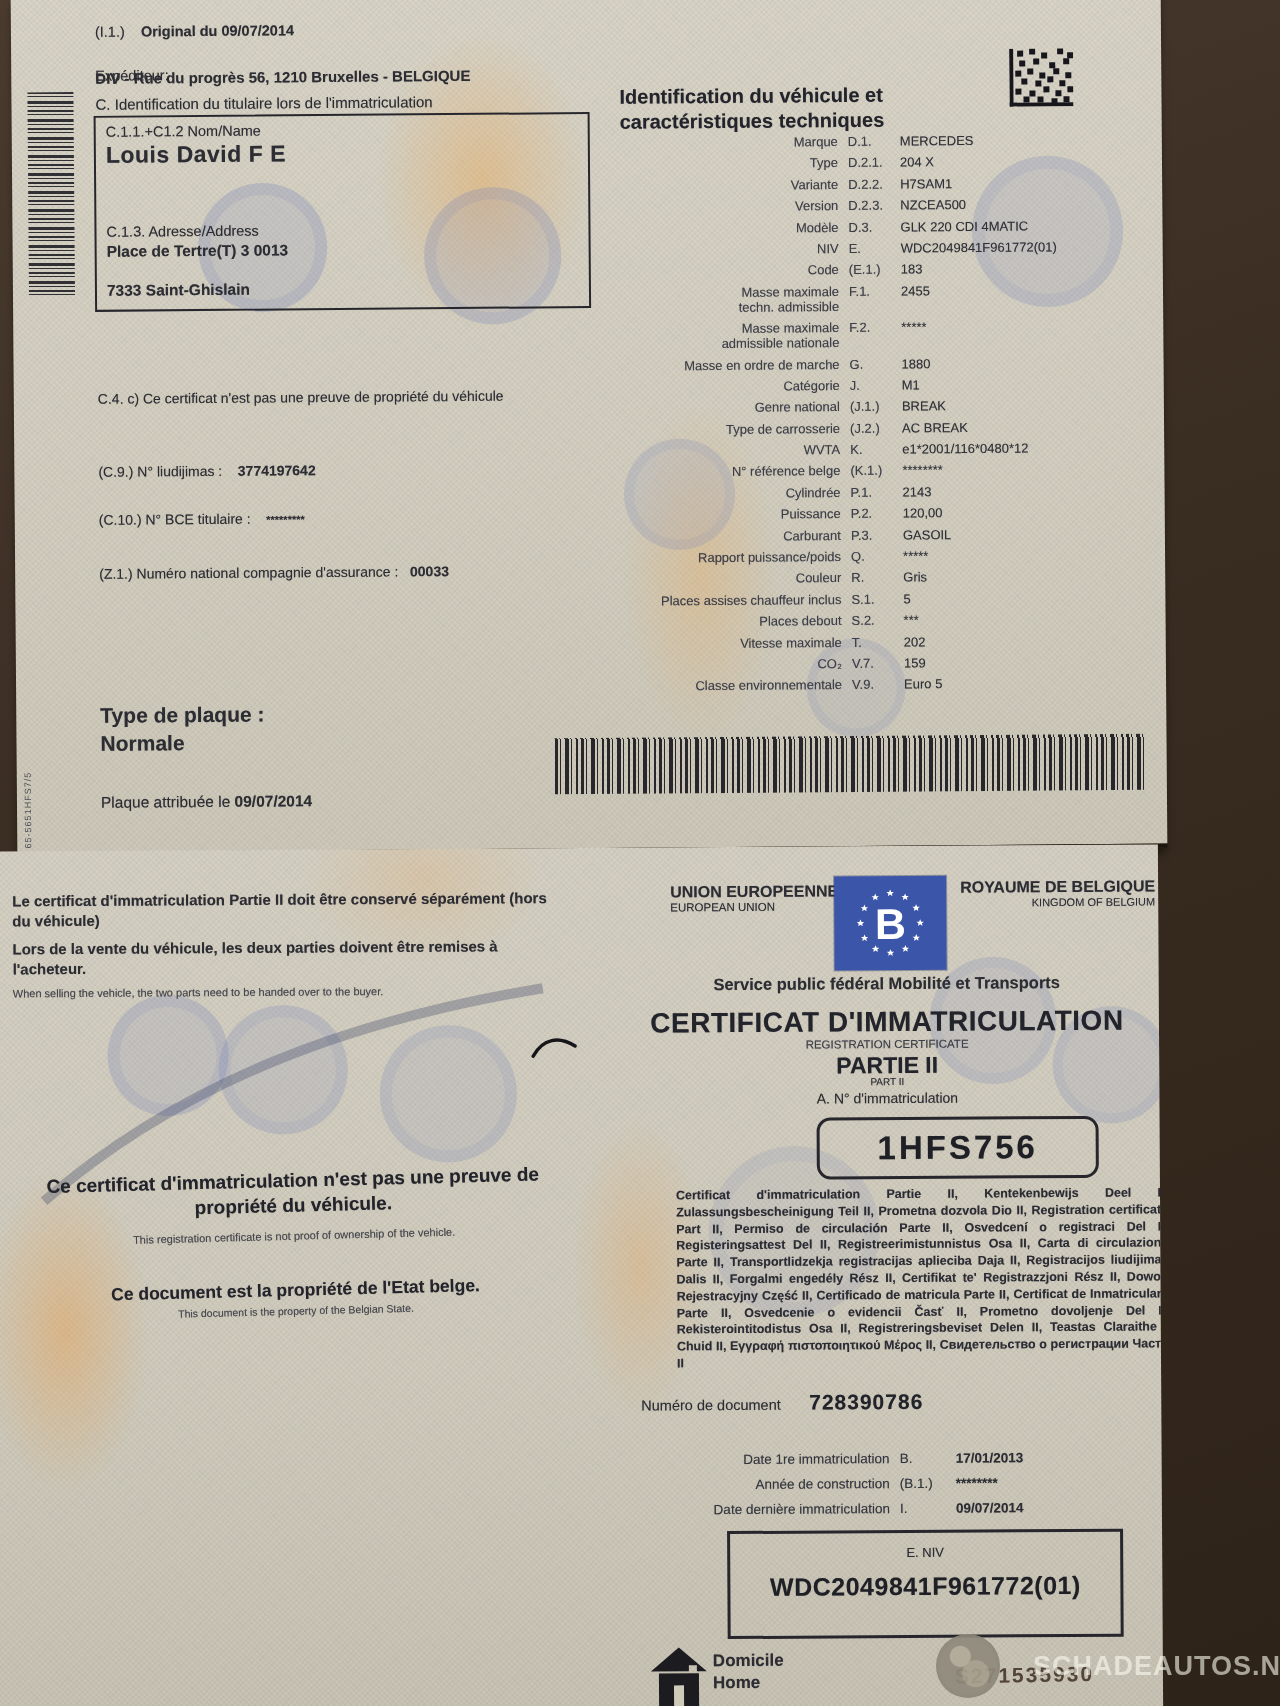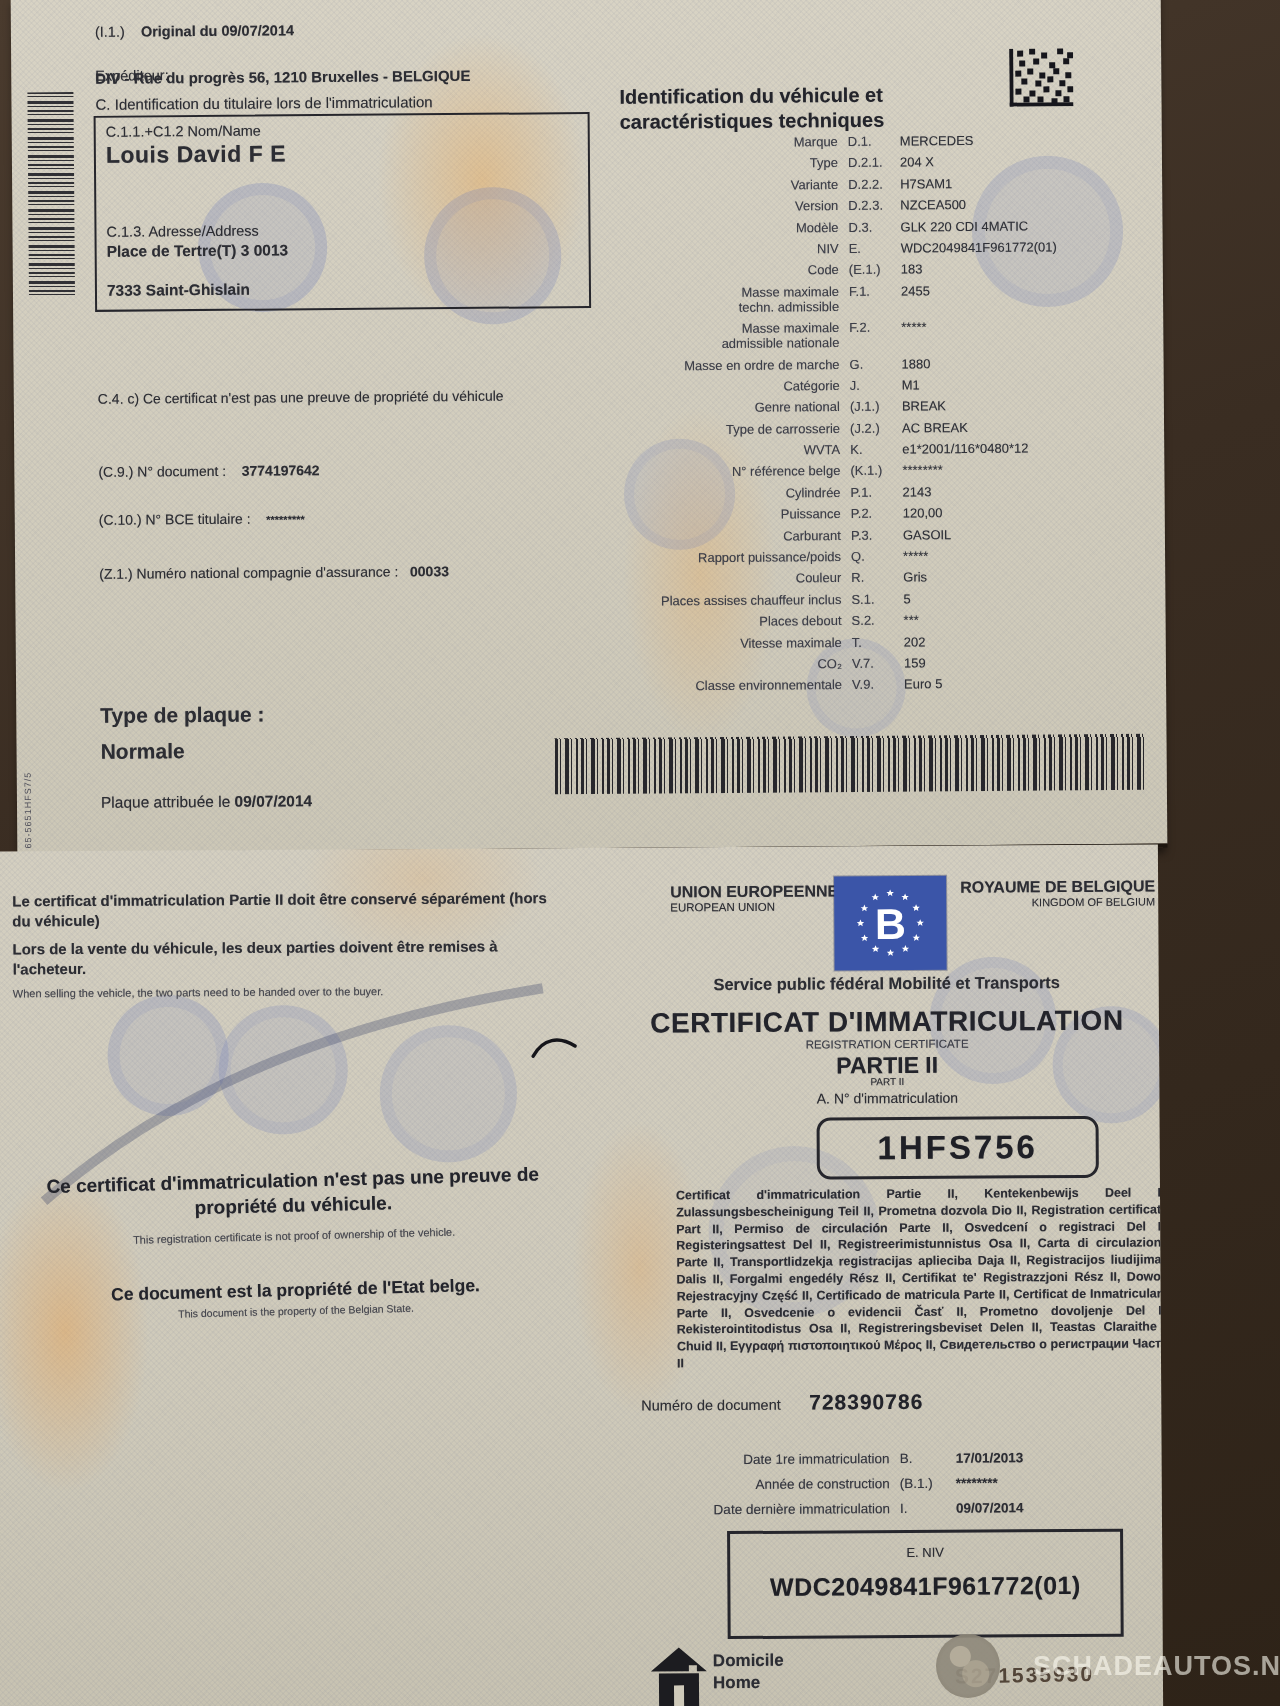--- a/index.html
+++ b/index.html
@@ -87,34 +87,34 @@
       <div class="abs soft" style="left:10px;top:6px;font-size:14.5px;">C.1.1.+C1.2  Nom/Name</div>
       <div class="abs soft b" style="left:10px;top:24px;font-size:23px;letter-spacing:.5px;">Louis David F E</div>
       <div class="abs soft" style="left:10px;top:106px;font-size:14.5px;">C.1.3. Adresse/Address</div>
       <div class="abs soft b" style="left:10px;top:125px;font-size:15.5px;">Place de Tertre(T) 3 0013</div>
       <div class="abs soft b" style="left:10px;top:164px;font-size:15.5px;">7333 Saint-Ghislain</div>
     </div>
 
     <div class="abs soft" style="left:84px;top:397px;font-size:14px;">C.4. c) Ce certificat n'est pas une preuve de propriété du véhicule</div>
 
     <div class="abs soft" style="left:84px;top:470px;font-size:14px;">
-      <span>(C.9.) N° document :</span>&nbsp;&nbsp;&nbsp;
+      <span>(C.9.) N° liudijimas :</span>&nbsp;&nbsp;&nbsp;
       <span class="b">3774197642</span>
     </div>
     <div class="abs soft" style="left:84px;top:518px;font-size:14px;">
       <span>(C.10.) N° BCE titulaire :</span>&nbsp;&nbsp;&nbsp;
       <span class="b" style="font-size:11px;">*********</span>
     </div>
     <div class="abs soft" style="left:84px;top:572px;font-size:14px;">
       <span>(Z.1.) Numéro national compagnie d'assurance :</span>&nbsp;&nbsp;
       <span class="b">00033</span>
     </div>
 
     <div class="abs soft b" style="left:84px;top:710px;font-size:21px;">Type de plaque :</div>
-    <div class="abs soft b" style="left:84px;top:738px;font-size:21px;margin-top:8px;">Normale</div>
+    <div class="abs soft b" style="left:84px;top:738px;font-size:21px;">Normale</div>
 
     <div class="abs soft" style="left:84px;top:800px;font-size:15.5px;">
       <span>Plaque attribuée le</span>
       <span class="b">09/07/2014</span>
     </div>
 
     <div class="abs soft b" style="left:608px;top:95px;width:330px;font-size:20px;line-height:25px;color:#23242b;">Identification du véhicule et caractéristiques techniques</div>
 
     <svg class="abs" style="left:998px;top:62px;" width="64" height="58" viewBox="0 0 32 29">
       <g fill="#16161c">

